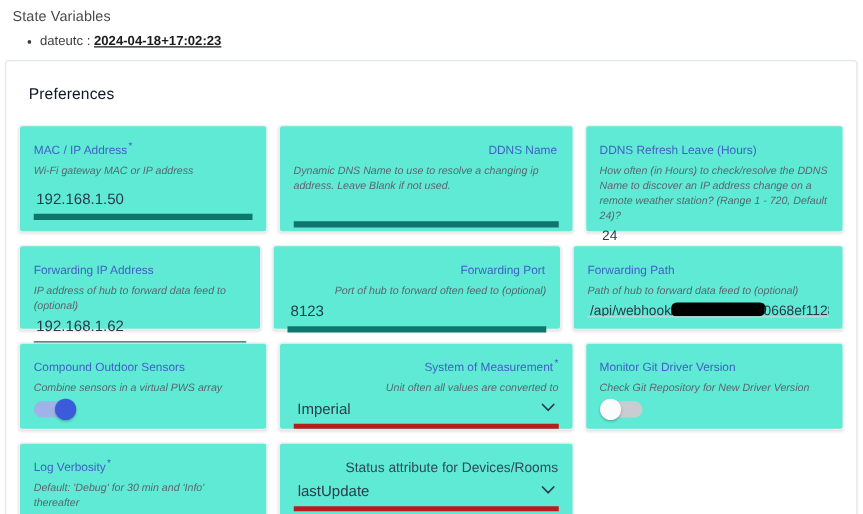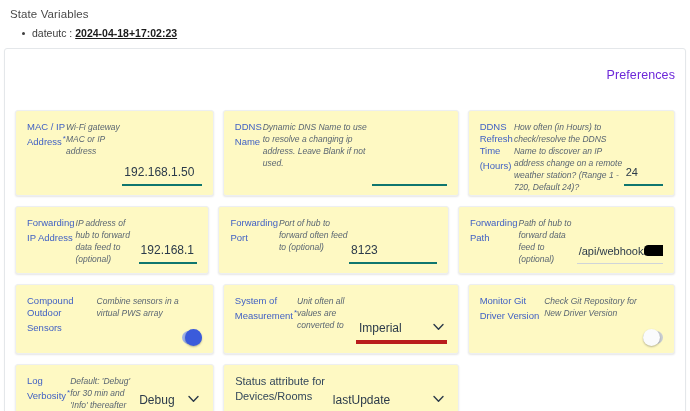--- a/index.html
+++ b/index.html
@@ -60,42 +60,41 @@
     width: 682px;
     min-height: 366px;
     background: #ffffff;
     border: 1px solid #e4e7ea;
     border-radius: 3px;
     box-shadow: 0 1px 2px rgba(0,0,0,0.045);
     padding: 14px 10px 10px 10px;
   }
   .prefs-title {
     font-size: 12.5px;
-    color: #6d28d9;
+    color: #0f172a;
     font-weight: 400;
-    margin: 5px 0 28px 8px;
+    margin: 5px 0 18px 8px;
     letter-spacing: 0.1px;
-    text-align: right;
   }
 
   .rows { display: flex; flex-direction: column; gap: 10px; }
   .row { display: flex; gap: 9px; align-items: stretch; }
 
   
   .card {
-    background: #fef9c3;
+    background: #5eead4;
     border: 1px solid #edeff1;
     border-radius: 3px;
     box-shadow: 0 1px 2px rgba(0,0,0,0.10);
     padding: 10px 11px 9px 11px;
     display: flex;
-    flex-direction: row;
+    flex-direction: column;
   }
   .col-1 { width: 208px; }
-  .col-2 { width: 247px; }
+  .col-2 { width: 247px; align-items: flex-end; }
   .col-3 { width: 217px; }
 
   .card.h-a { height: 86px; }
   .card.h-b { height: 68px; }
   .card.h-c { height: 70px; }
   .card.h-d { height: 62px; }
 
   .field-label {
     font-size: 9.5px;
     color: #4161c4;
@@ -115,21 +114,21 @@
     font-style: italic;
     color: #5a6672;
     line-height: 12px;
     margin-bottom: 2px;
   }
 
   
   .under-input {
     margin-top: auto;
     border: none;
-    border-bottom: 2px solid #0f766e;
+    border-bottom: 5px solid #0f766e;
     background: transparent;
     font-family: "Liberation Sans", sans-serif;
     font-size: 12px;
     color: #2b3a4a;
     padding: 1px 2px 4px 2px;
     width: 100%;
     outline: none;
     line-height: 16px;
   }
   .under-input.small { font-size: 11px; }
@@ -235,21 +234,21 @@
       <div class="card col-2 h-a">
         <div class="field-label">
           <span>DDNS Name</span><span class="req"></span>
         </div>
         <div class="field-desc">Dynamic DNS Name to use to resolve a changing ip address. Leave Blank if not used.</div>
         <input class="under-input" type="text" value="" style="">
       </div>
 
       <div class="card col-3 h-a">
         <div class="field-label">
-          <span>DDNS Refresh Time (Hours)</span><span class="req"></span>
+          <span>DDNS Refresh Leave (Hours)</span><span class="req"></span>
         </div>
         <div class="field-desc">How often (in Hours) to check/resolve the DDNS Name to discover an IP address change on a remote weather station? (Range 1 - 720, Default 24)?</div>
         <input class="under-input small" type="text" value="24" style="">
       </div>
     </div>
 
     <div class="row">
 
       <div class="card col-1 h-b">
         <div class="field-label">

